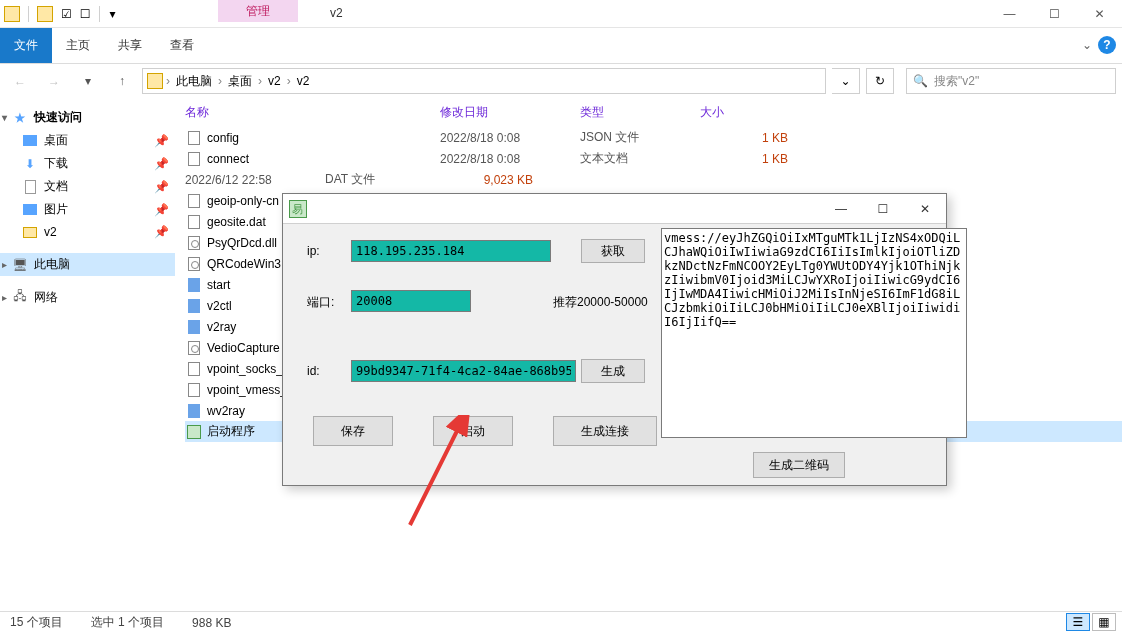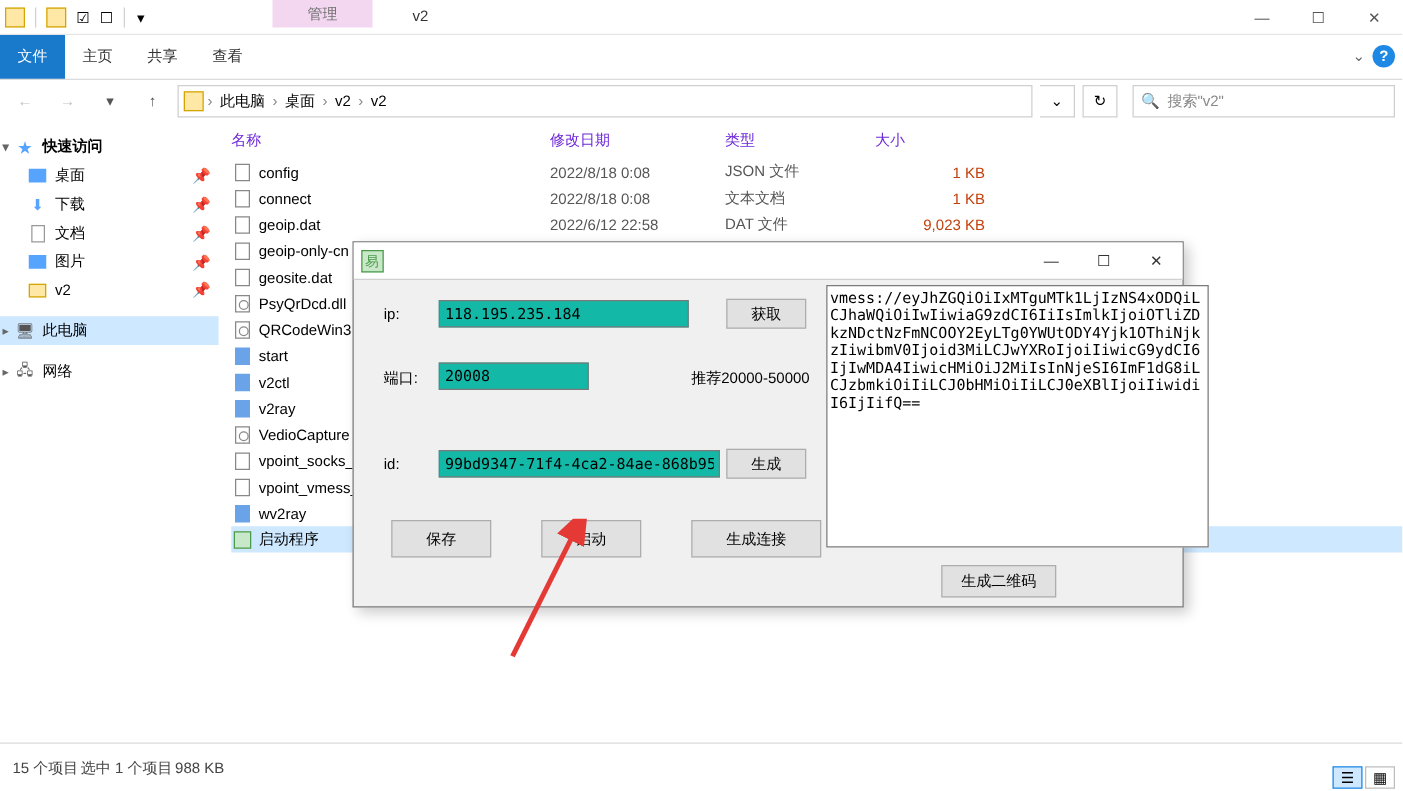--- a/index.html
+++ b/index.html
@@ -4,21 +4,21 @@
 <style>
 *{box-sizing:border-box;margin:0;padding:0;font-family:"Microsoft YaHei",Segoe UI,Tahoma,sans-serif;font-size:12px}
 body{width:1122px;height:633px;background:#fff;overflow:hidden;position:relative}
 
 
 .titlebar{height:28px;display:flex;align-items:center;background:#fff;border-bottom:1px solid #e5e5e5;position:relative}
 .qat{display:flex;align-items:center;gap:8px;padding:0 4px}
 .qat .folder-icon{width:16px;height:16px;background:#ffe8a6;border:1px solid #d4a400;display:inline-block}
 .qat .sep{width:1px;height:16px;background:#d0d0d0}
 .qat .qdown{width:10px;height:10px;display:inline-flex;align-items:center;justify-content:center}
-.ctxtab{position:absolute;left:218px;top:0;height:22px;width:80px;text-align:center;background:#f3d6f0;color:#737373;line-height:22px}
+.ctxtab{position:absolute;left:218px;top:0;height:22px;width:80px;text-align:center;background:#f3d6f0;color:#be185d;line-height:22px}
 .title-text{position:absolute;left:330px;top:6px;color:#333}
 .win-controls{position:absolute;right:0;top:0;display:flex}
 .win-controls div{width:45px;height:28px;display:flex;align-items:center;justify-content:center;color:#555}
 
 
 .ribbon{height:36px;display:flex;align-items:stretch;border-bottom:1px solid #dcdcdc;position:relative}
 .ribbon .tab{padding:0 14px;display:flex;align-items:center;color:#333}
 .ribbon .tab.file{background:#1979ca;color:#fff}
 .ribbon .ctx{margin-left:14px}
 .ribbon .chev{position:absolute;right:30px;top:10px;color:#666}
@@ -73,21 +73,21 @@
 .dlg-body{position:relative;height:calc(100% - 30px);font-family:SimSun,monospace}
 .lbl{position:absolute}
 .inp{position:absolute;border:1px solid #7a7a7a;background:#14b8a6;height:22px;padding:2px 4px;font-family:SimSun,monospace}
 .btn{position:absolute;border:1px solid #adadad;background:#e1e1e1;height:24px;display:flex;align-items:center;justify-content:center;font-family:SimSun,monospace}
 .txtarea{position:absolute;border:1px solid #7a7a7a;background:#fff;padding:2px;font-family:SimSun,monospace;font-size:12px;line-height:14px;word-break:break-all;overflow:hidden}
 
 
 .arrow{position:absolute;left:395px;top:415px;pointer-events:none}
 
 
-.status{position:absolute;left:0;bottom:0;width:100%;height:39px;border-top:1px solid #dcdcdc;display:flex;align-items:center;padding:0 10px;color:#444;gap:2px;background:#fff}
+.status{position:absolute;left:0;bottom:0;width:100%;height:22px;border-top:1px solid #dcdcdc;display:flex;align-items:center;padding:0 10px;color:#444;gap:28px;background:#fff}
 .viewbtns{position:absolute;right:6px;bottom:2px;display:flex;gap:2px}
 .viewbtns div{width:24px;height:18px;border:1px solid #bdbdbd;display:flex;align-items:center;justify-content:center}
 .viewbtns div.active{background:#cde8ff;border-color:#1e88e5}
 
 
 .ic-star{color:#57a4ff}
 .ic-blue{background:#57a4ff;width:14px;height:11px;display:inline-block}
 .ic-down{color:#57a4ff}
 .ic-folder{background:#ffe8a6;border:1px solid #d4a400;width:14px;height:11px;display:inline-block}
 .ic-doc{background:#fff;border:1px solid #999;width:11px;height:14px;display:inline-block}
@@ -232,26 +232,20 @@
             <span class="fic">
               <span class="fic-page"></span>
             </span>
             <span>connect</span>
           </span>
           <span class="c2">2022/8/18 0:08</span>
           <span class="c3">文本文档</span>
           <span class="c4">1 KB</span>
         </div>
         <div class="row">
-          <span class="c1">
-            <span class="fic">
-              <span class="fic-page"></span>
-            </span>
-            <span>geoip.dat</span>
-          </span>
           <span class="c2">2022/6/12 22:58</span>
           <span class="c3">DAT 文件</span>
           <span class="c4">9,023 KB</span>
         </div>
         <div class="row">
           <span class="c1">
             <span class="fic">
               <span class="fic-page"></span>
             </span>
             <span>geoip-only-cn</span>

